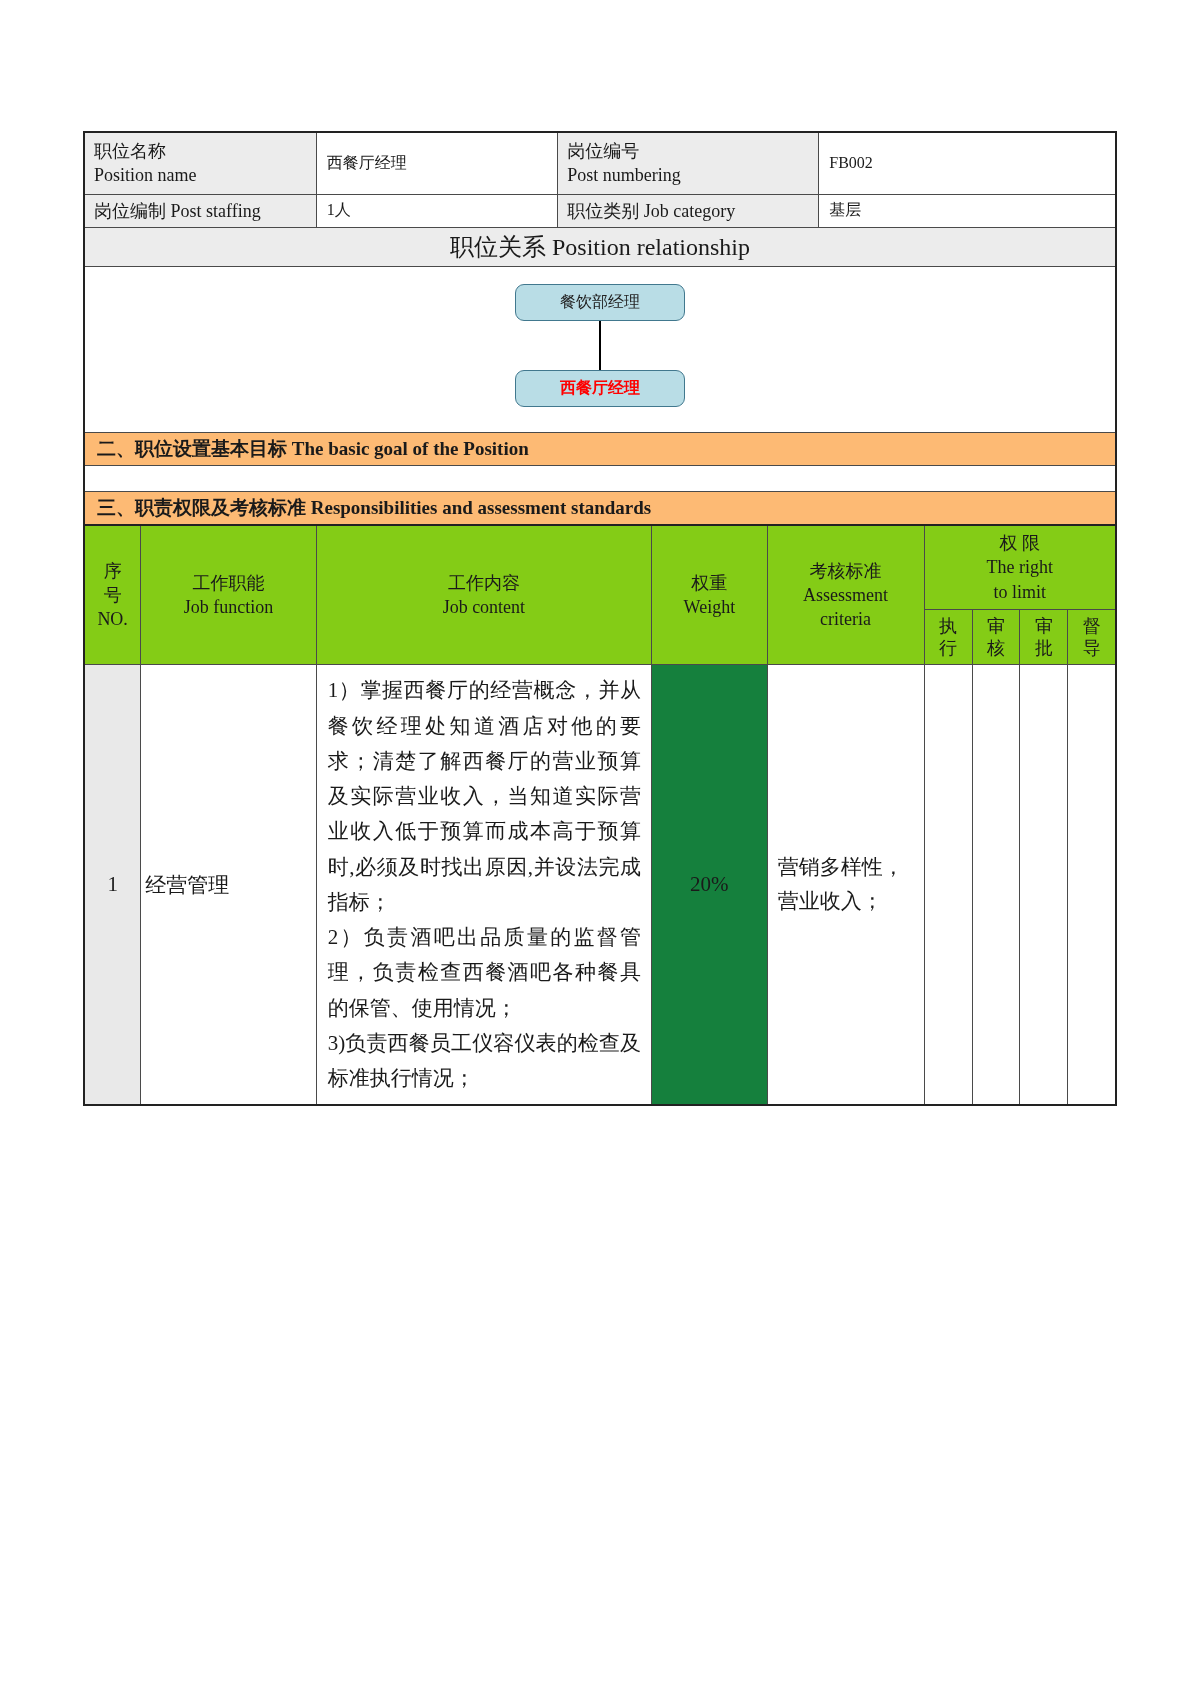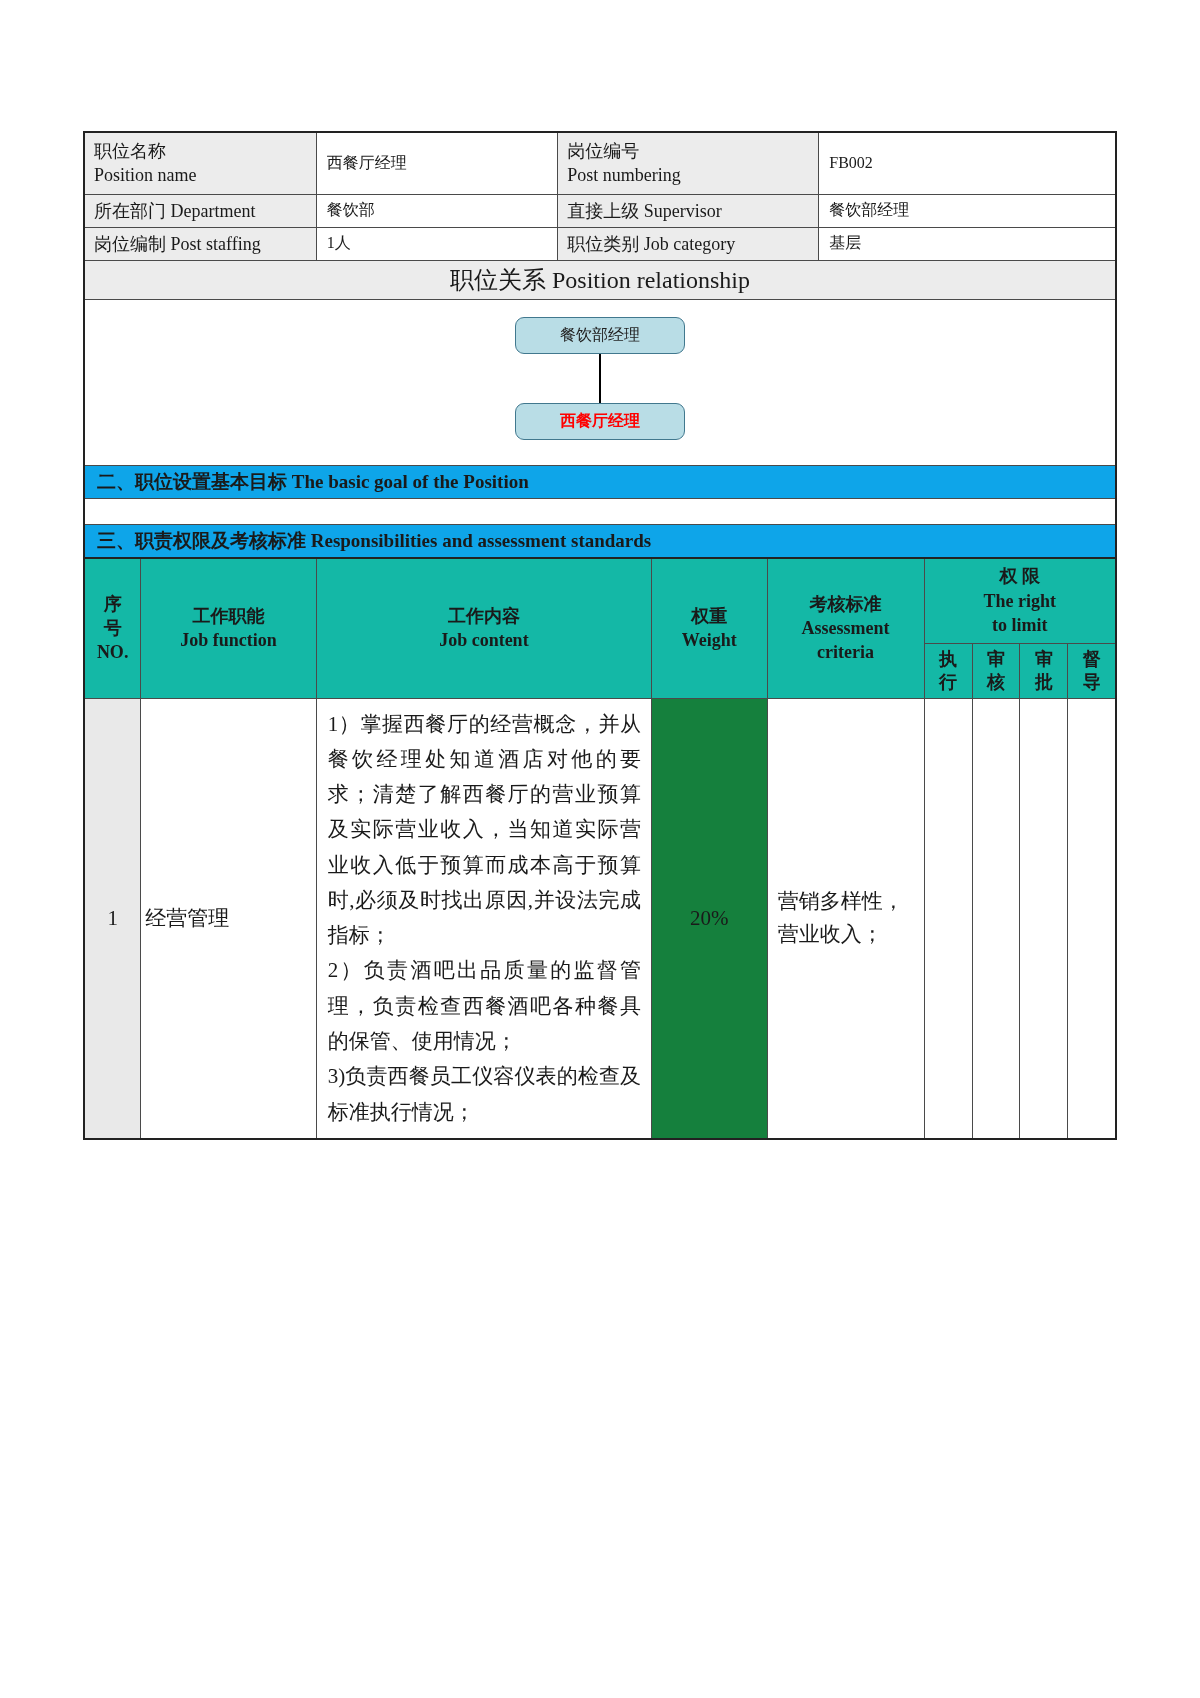--- a/index.html
+++ b/index.html
@@ -52,21 +52,21 @@
   tr.h30 { height:30px; }
   tr.h26 { height:26px; }
 
   .section-center {
     background:#ececec;
     text-align:center;
     font-size:24px;
     padding:3px 0;
   }
   .section-left {
-    background:#0ea5e9;
+    background:#fdba74;
     font-weight:bold;
     font-size:19px;
     padding:3px 0 3px 12px;
   }
   .empty-row td { background:#ffffff; }
 
   
   .chart-cell { background:#ffffff; height:166px; vertical-align:top; }
   .org {
     display:flex;
@@ -89,22 +89,22 @@
   .org-box.self { color:#ff0000; font-weight:bold; }
   .org-line { width:2px; height:49px; background:#000; }
 
   
   .notes-cell { background:#ffffff; height:70px; font-size:17px; vertical-align:middle; }
   .note1 { padding-left:26px; line-height:1.65; }
   .note2 { padding-left:62px; line-height:1.65; }
 
   
   .resp-table th {
-    background:#14b8a6;
-    font-weight:bold;
+    background:#84cc16;
+    font-weight:normal;
     font-size:18px;
     text-align:center;
     line-height:1.35;
     padding:4px 2px;
   }
   .resp-table th.tall { height:85px; }
   .resp-table th.sub { height:55px; font-size:18px; line-height:1.25; padding:2px 0; }
   .resp-table td { font-size:21px; }
   tr.data-row { height:322px; }
   .no-cell {
@@ -138,26 +138,20 @@
           <col style="width:28.8%">
       </colgroup>
       <tbody>
           <tr class="h62">
         <td class="label pre">职位名称
 Position name</td>
         <td class="value">西餐厅经理</td>
         <td class="label pre">岗位编号
 Post numbering</td>
         <td class="value">FB002</td>
-      </tr>
-      <tr class="h31">
-        <td class="label">所在部门 Department</td>
-        <td class="value">餐饮部</td>
-        <td class="label">直接上级 Supervisor</td>
-        <td class="value">餐饮部经理</td>
       </tr>
       <tr class="h29">
         <td class="label">岗位编制 Post staffing</td>
         <td class="value">1人</td>
         <td class="label">职位类别 Job category</td>
         <td class="value">基层</td>
       </tr>
 
       <tr class="h29">
         <td colspan="4" class="section-center">职位关系 Position relationship</td>

